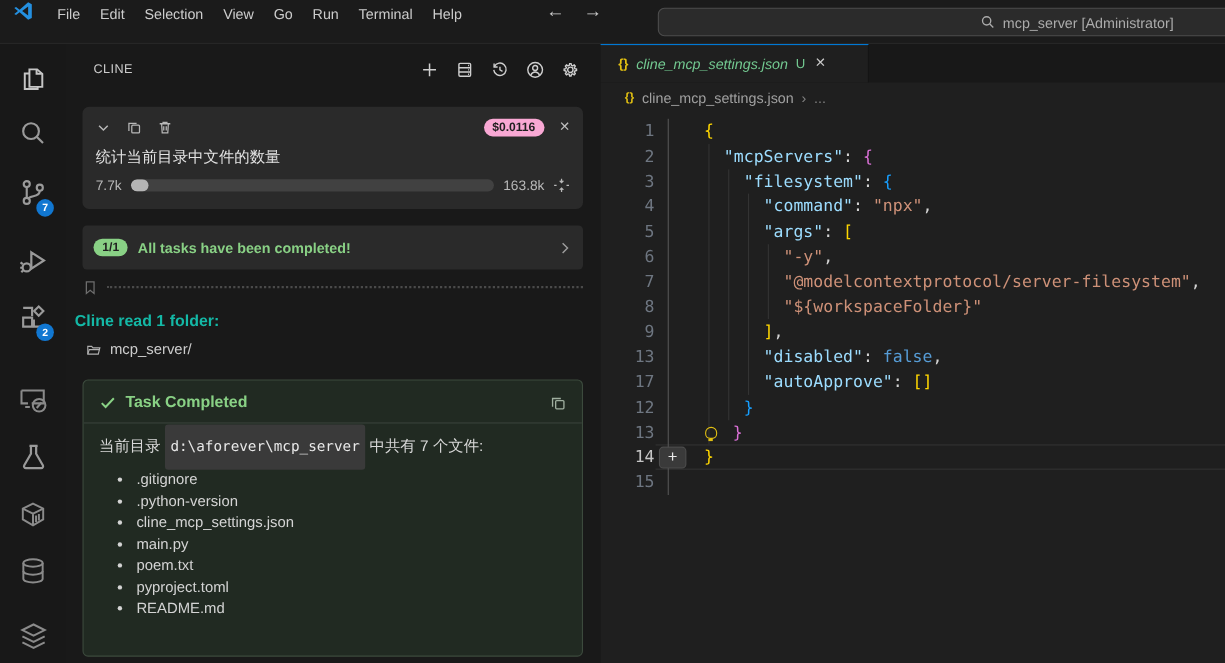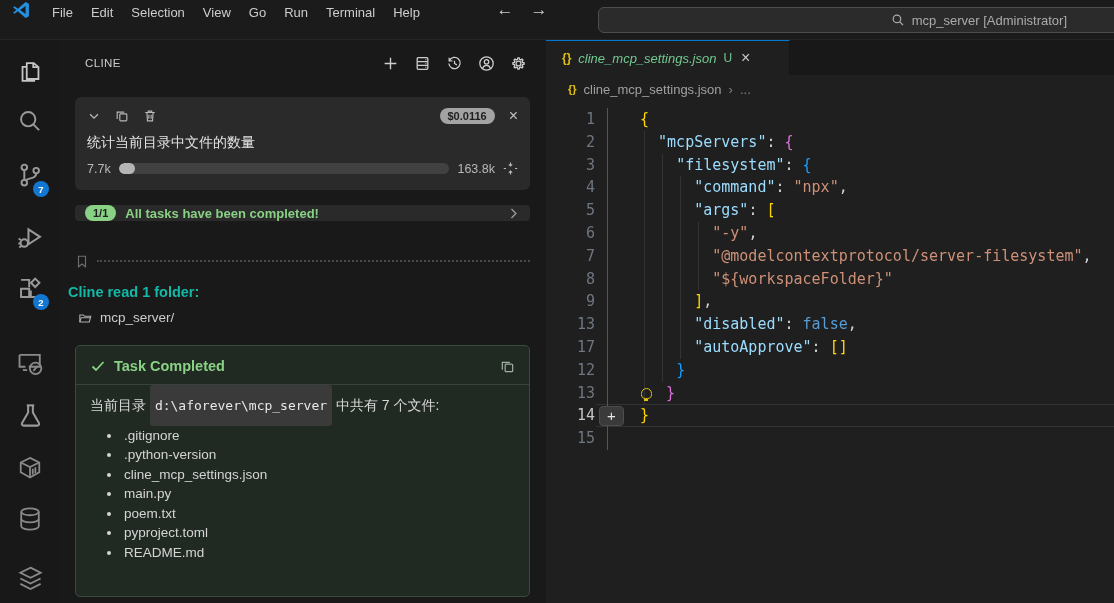--- a/index.html
+++ b/index.html
@@ -30,29 +30,29 @@
   .sidebar{position:absolute;left:60px;top:40px;width:486px;bottom:0;background:#191919;}
   .panel-header{position:absolute;left:0;top:10px;width:100%;height:26px;display:flex;align-items:center;
                 padding:0 19px 0 25px;box-sizing:border-box;}
   .panel-title{color:#cccccc;font-size:11.5px;letter-spacing:.4px;}
   .panel-actions{margin-left:auto;display:flex;align-items:center;gap:15px;}
   .panel-actions .pa-icon{cursor:pointer;}
 
   .task-card{position:absolute;left:15px;top:57px;width:455px;height:93px;background:#2a2a2a;border-radius:6px;
              box-sizing:border-box;padding:9px 12px;}
   .task-card-header{display:flex;align-items:center;gap:14px;height:20px;}
-  .cost-badge{margin-left:auto;background:#a3a3a3;color:#1f1f1f;font-size:11px;font-weight:bold;
+  .cost-badge{margin-left:auto;background:#f9a8d4;color:#1f1f1f;font-size:11px;font-weight:bold;
               padding:2px 8px;border-radius:10px;}
   .task-text{color:#e3e3e3;font-size:14px;margin-top:8px;white-space:nowrap;overflow:hidden;}
   .task-progress{display:flex;align-items:center;gap:8px;margin-top:9px;}
   .tok-label{color:#b8b8b8;font-size:12.5px;}
   .progress-track{flex:1;height:11px;background:#414141;border-radius:6px;position:relative;overflow:hidden;}
   .progress-fill{position:absolute;left:0;top:0;bottom:0;background:#b5b5b5;border-radius:6px;}
 
-  .banner{position:absolute;left:15px;top:165px;width:455px;height:16px;background:#2a2a2a;border-radius:4px;
+  .banner{position:absolute;left:15px;top:165px;width:455px;height:40px;background:#2a2a2a;border-radius:4px;
           display:flex;align-items:center;padding:0 10px;box-sizing:border-box;gap:9px;}
   .banner-pill{background:#89d185;color:#1f1f1f;font-size:11px;font-weight:bold;padding:2px 8px;border-radius:9px;}
   .banner-msg{color:#89d185;font-size:13px;font-weight:bold;}
   .banner-chevron{margin-left:auto;}
 
   .divider-row{position:absolute;left:15px;top:213px;width:455px;height:16px;display:flex;align-items:center;gap:8px;}
   .dotted-line{flex:1;border-top:2px dotted #4a4a4a;}
 
   .read-label{position:absolute;left:8px;top:244px;color:#14b8a6;font-size:14.5px;font-weight:bold;}
   .folder-row{position:absolute;left:18px;top:270px;display:flex;align-items:center;gap:7px;}

